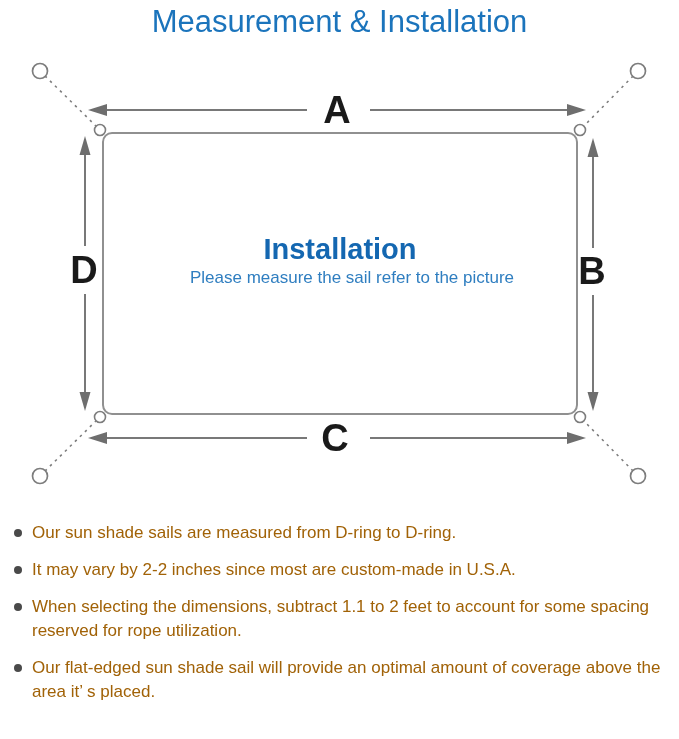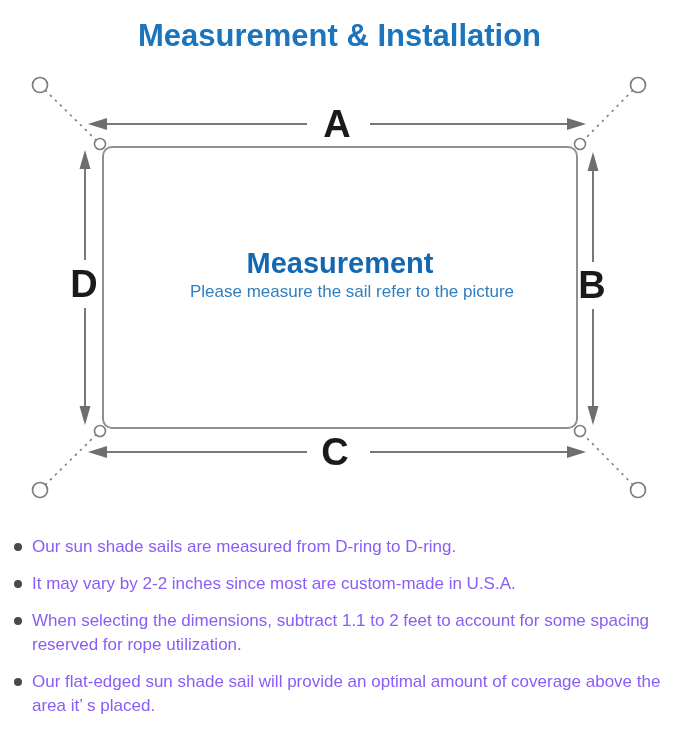--- a/index.html
+++ b/index.html
@@ -5,25 +5,25 @@
   html,body{margin:0;padding:0;background:#ffffff;}
   .page{
     position:relative;
     width:679px;height:739px;
     background:#ffffff;
     overflow:hidden;
     font-family:"Liberation Sans", sans-serif;
   }
   .title{
     margin:0;
-    padding-top:16px;
+    padding-top:2px;
     height:51px;
     text-align:center;
     font-size:31px;
-    font-weight:bold;
+    font-weight:normal;
     line-height:40px;
     letter-spacing:0px;
     color:#1b74bc;
   }
   .diagram{
     position:relative;
     width:679px;height:452px;
   }
   .diagram svg{display:block;}
   .center-overlay{
@@ -50,21 +50,21 @@
     list-style:none;
     margin:0;
     padding:16px 6px 0 14px;
   }
   .notes li{
     position:relative;
     padding-left:18px;
     margin-bottom:13px;
     font-size:17px;
     line-height:24px;
-    color:#8b5cf6;
+    color:#a16207;
   }
   .notes li::before{
     content:"";
     position:absolute;
     left:0;top:8px;
     width:8px;height:8px;
     border-radius:50%;
     background:#4a4a4a;
   }
   .dim-label{
@@ -134,21 +134,21 @@
       <g stroke="#787878" stroke-width="2">
         <line x1="593" y1="104" x2="593" y2="195"></line>
         <line x1="593" y1="242" x2="593" y2="339"></line>
       </g>
       <polygon points="593,85 587.5,104 598.5,104" fill="#6e6e6e"></polygon>
       <polygon points="593,358 587.5,339 598.5,339" fill="#6e6e6e"></polygon>
       <text class="dim-label" x="592" y="218" text-anchor="middle" dominant-baseline="central">B</text>
     </svg>
 
     <div class="center-overlay">
-      <div class="center-heading">Measurement</div>
+      <div class="center-heading">Installation</div>
       <div class="center-subheading">Please measure the sail refer to the picture</div>
     </div>
   </div>
 
   <ul class="notes">
     <li>
       <span>Our sun shade sails are measured from D-ring to D-ring.</span>
     </li>
     <li>
       <span>It may vary by 2-2 inches since most are custom-made in U.S.A.</span>

